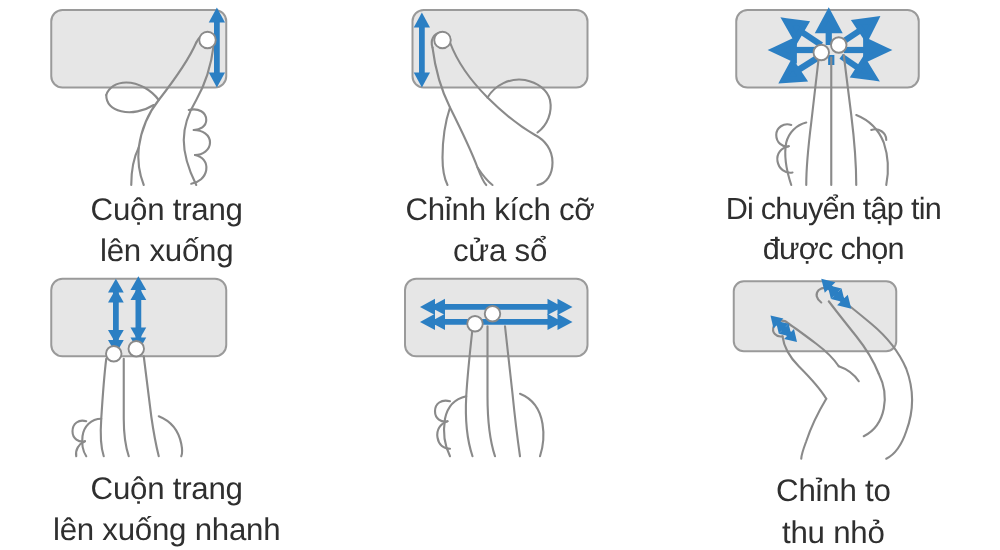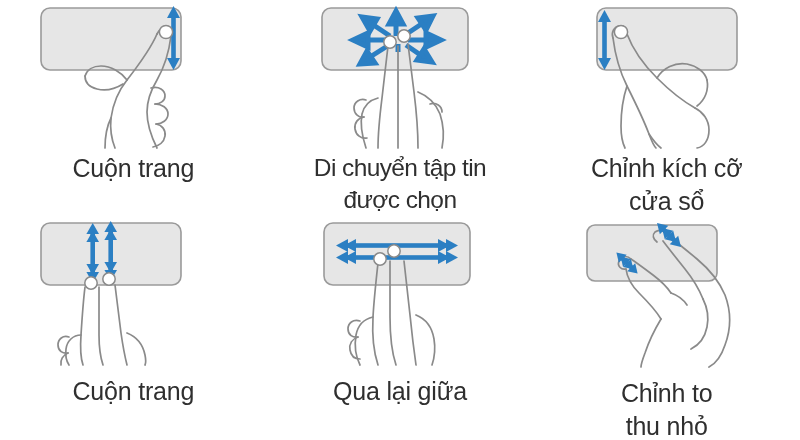--- a/index.html
+++ b/index.html
@@ -106,20 +106,52 @@
             <rect x="148.2" y="14" width="4.6" height="47"></rect>
             <polygon points="150.5,6 157,18 144,18"></polygon>
             <polygon points="150.5,70 157,58 144,58"></polygon>
           </g>
 
           <circle cx="143" cy="32" r="6.6" fill="#ffffff" stroke="#8a8a8a" stroke-width="1.5"></circle>
         </svg>
       </div>
       <div class="caption">
         <span class="line">Cuộn trang</span>
+        <span class="line">lên xuống</span>
+      </div>
+    </div>
+
+    <div class="cell cell-2 row1">
+      <div class="figure">
+        <svg width="220" height="148" viewBox="0 0 220 148">
+          <rect x="40" y="8" width="140" height="62" rx="9" ry="9" fill="#e6e6e6" stroke="#9a9a9a" stroke-width="1.6"></rect>
+          <g fill="none" stroke="#8a8a8a" stroke-width="1.7" stroke-linecap="round" stroke-linejoin="round">
+
+            <path d="M56 38 C58 54 62 70 70 86 C78 102 86 118 92 134 C95 142 97 146 99 148"></path>
+            <path d="M70 34 C76 50 86 64 100 78 C112 90 124 100 138 108"></path>
+            <path d="M56 38 C54 32 57 27 62 26 C67 25 71 29 70 34"></path>
+
+            <path d="M100 78 C106 68 118 62 130 64 C140 66 148 72 150 80"></path>
+            <path d="M150 80 C152 90 148 100 140 106"></path>
+            <path d="M138 108 C146 112 152 120 152 130 C152 140 147 147 140 148"></path>
+
+            <path d="M70 86 C66 98 64 112 64 126 C64 138 66 144 68 148"></path>
+            <path d="M92 134 C96 140 100 145 104 148"></path>
+          </g>
+          <g fill="#2b7fc3">
+            <rect x="45.2" y="18" width="4.6" height="44"></rect>
+            <polygon points="47.5,10 54,22 41,22"></polygon>
+            <polygon points="47.5,70 54,58 41,58"></polygon>
+          </g>
+          <circle cx="64" cy="32" r="6.6" fill="#ffffff" stroke="#8a8a8a" stroke-width="1.5"></circle>
+        </svg>
+      </div>
+      <div class="caption">
+        <span class="line">Chỉnh kích cỡ</span>
+        <span class="line">cửa sổ</span>
       </div>
     </div>
 
     <div class="cell cell-3 row1">
       <div class="figure">
         <svg width="220" height="148" viewBox="0 0 220 148">
           <rect x="32" y="8" width="146" height="62" rx="9" ry="9" fill="#e6e6e6" stroke="#9a9a9a" stroke-width="1.6"></rect>
 
           <g stroke="#2b7fc3" stroke-width="5" stroke-linecap="butt" fill="#2b7fc3">
 
@@ -160,51 +192,20 @@
             <path d="M140 104 C146 102 152 106 152 112"></path>
           </g>
 
           <circle cx="100" cy="42" r="6.2" fill="#ffffff" stroke="#8a8a8a" stroke-width="1.5"></circle>
           <circle cx="114" cy="36" r="6.2" fill="#ffffff" stroke="#8a8a8a" stroke-width="1.5"></circle>
         </svg>
       </div>
       <div class="caption">
         <span class="line">Di chuyển tập tin</span>
         <span class="line">được chọn</span>
-      </div>
-    </div>
-
-    <div class="cell cell-2 row1">
-      <div class="figure">
-        <svg width="220" height="148" viewBox="0 0 220 148">
-          <rect x="40" y="8" width="140" height="62" rx="9" ry="9" fill="#e6e6e6" stroke="#9a9a9a" stroke-width="1.6"></rect>
-          <g fill="none" stroke="#8a8a8a" stroke-width="1.7" stroke-linecap="round" stroke-linejoin="round">
-
-            <path d="M56 38 C58 54 62 70 70 86 C78 102 86 118 92 134 C95 142 97 146 99 148"></path>
-            <path d="M70 34 C76 50 86 64 100 78 C112 90 124 100 138 108"></path>
-            <path d="M56 38 C54 32 57 27 62 26 C67 25 71 29 70 34"></path>
-
-            <path d="M100 78 C106 68 118 62 130 64 C140 66 148 72 150 80"></path>
-            <path d="M150 80 C152 90 148 100 140 106"></path>
-            <path d="M138 108 C146 112 152 120 152 130 C152 140 147 147 140 148"></path>
-
-            <path d="M70 86 C66 98 64 112 64 126 C64 138 66 144 68 148"></path>
-            <path d="M92 134 C96 140 100 145 104 148"></path>
-          </g>
-          <g fill="#2b7fc3">
-            <rect x="45.2" y="18" width="4.6" height="44"></rect>
-            <polygon points="47.5,10 54,22 41,22"></polygon>
-            <polygon points="47.5,70 54,58 41,58"></polygon>
-          </g>
-          <circle cx="64" cy="32" r="6.6" fill="#ffffff" stroke="#8a8a8a" stroke-width="1.5"></circle>
-        </svg>
-      </div>
-      <div class="caption">
-        <span class="line">Chỉnh kích cỡ</span>
-        <span class="line">cửa sổ</span>
       </div>
     </div>
 
     <div class="cell cell-4 row2">
       <div class="figure">
         <svg width="220" height="148" viewBox="0 0 220 148">
           <rect x="18" y="6" width="140" height="62" rx="9" ry="9" fill="#e6e6e6" stroke="#9a9a9a" stroke-width="1.6"></rect>
 
           <g fill="#2b7fc3">
 
@@ -231,20 +232,21 @@
             <path d="M46 120 C40 118 35 122 35 128 C35 134 40 137 45 136"></path>
             <path d="M45 136 C40 138 37 143 38 148"></path>
           </g>
 
           <circle cx="68" cy="66" r="6.2" fill="#ffffff" stroke="#8a8a8a" stroke-width="1.5"></circle>
           <circle cx="86" cy="62" r="6.2" fill="#ffffff" stroke="#8a8a8a" stroke-width="1.5"></circle>
         </svg>
       </div>
       <div class="caption">
         <span class="line">Cuộn trang</span>
+        <span class="line">lên xuống nhanh</span>
       </div>
     </div>
 
     <div class="cell cell-5 row2">
       <div class="figure">
         <svg width="220" height="148" viewBox="0 0 220 148">
           <rect x="34" y="6" width="146" height="62" rx="9" ry="9" fill="#e6e6e6" stroke="#9a9a9a" stroke-width="1.6"></rect>
 
           <g fill="#2b7fc3">
 
@@ -270,21 +272,20 @@
 
             <path d="M70 104 C63 102 58 106 58 112 C58 118 63 121 68 120"></path>
             <path d="M68 120 C62 122 59 127 60 133 C61 139 65 142 70 142"></path>
           </g>
 
           <circle cx="90" cy="42" r="6.2" fill="#ffffff" stroke="#8a8a8a" stroke-width="1.5"></circle>
           <circle cx="104" cy="34" r="6.2" fill="#ffffff" stroke="#8a8a8a" stroke-width="1.5"></circle>
         </svg>
       </div>
       <div class="caption">
-        <span class="line">Qua lại giữa</span>
       </div>
     </div>
 
     <div class="cell cell-6 row2">
       <div class="figure">
         <svg width="220" height="148" viewBox="0 0 220 148">
           <rect x="30" y="6" width="130" height="56" rx="8" ry="8" fill="#e6e6e6" stroke="#9a9a9a" stroke-width="1.6"></rect>
 
           <g fill="none" stroke="#8a8a8a" stroke-width="1.7" stroke-linecap="round" stroke-linejoin="round">
 

